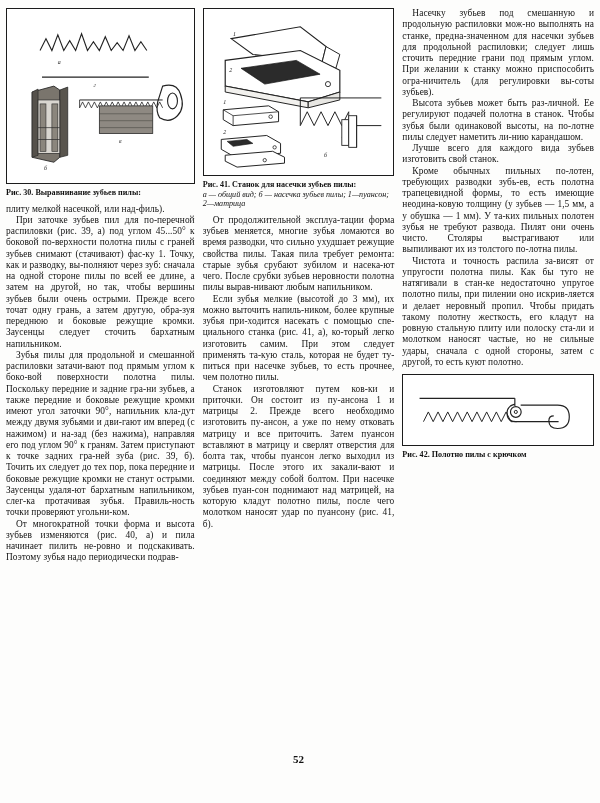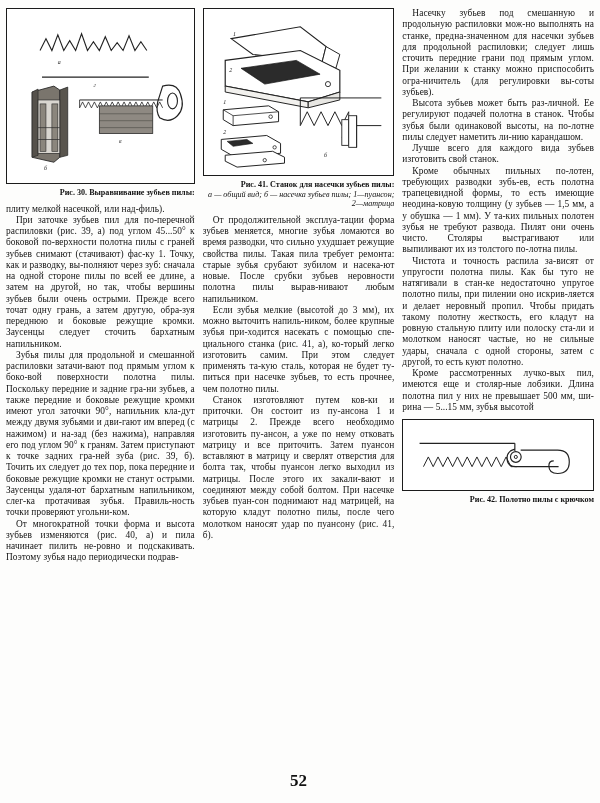--- a/index.html
+++ b/index.html
@@ -58,33 +58,33 @@
     position: relative;
     overflow: hidden;
   }
   .fig40 { height: 176px; margin-bottom: 4px; }
   .fig41 { height: 168px; margin-bottom: 4px; }
   .fig42 { height: 72px;  margin: 6px 0 4px 0; }
 
   .caption {
     font-size: 8.1px;
     line-height: 9.6px;
-    text-align: right;
+    text-align: left;
     color: #111;
     margin-bottom: 6px;
   }
   .caption .lead { font-weight: bold; }
   .caption .it { font-style: italic; }
 
   .pageno {
     position: absolute;
     left: 0; right: 0;
-    bottom: 8px;
+    bottom: 34px;
     text-align: center;
-    font-size: 17px;
+    font-size: 11px;
     font-weight: bold;
     color: #111;
   }
 
   svg { display: block; }
 </style>
 </head>
 <body>
 
 <div class="page">
@@ -193,34 +193,33 @@
             <text x="120" y="150" font-size="6" font-style="italic" fill="#222" font-family="'Liberation Serif',serif">б</text>
           </g>
         </svg>
       </div>
 
       <div class="caption">
         <span class="lead">Рис. 41. Станок для насечки зубьев пилы:</span><br>
         <span class="it">а — общий вид; б — насечка зубьев пилы; 1—пуансон; 2—матрица</span>
       </div>
 
-      <p class="para ind">От продолжительной эксплуа-тации форма зубьев меняется, многие зубья ломаются во время разводки, что сильно ухудшает режущие свойства пилы. Такая пила требует ремонта: старые зубья срубают зубилом и насека-ют новые. После срубки зубьев неровности полотна пилы вырав-нивают любым напильником.</p>
+      <p class="para ind">От продолжительной эксплуа-тации форма зубьев меняется, многие зубья ломаются во время разводки, что сильно ухудшает режущие свойства пилы. Такая пила требует ремонта: старые зубья срубают зубилом и насека-ют чего. После срубки зубьев неровности полотна пилы вырав-нивают любым напильником.</p>
       <p class="para ind">Если зубья мелкие (высотой до 3 мм), их можно выточить напиль-ником, более крупные зубья при-ходится насекать с помощью спе-циального станка (рис. 41, а), ко-торый легко изготовить самим. При этом следует применять та-кую сталь, которая не будет ту-питься при насечке зубьев, то есть прочнее, чем полотно пилы.</p>
       <p class="para ind">Станок изготовляют путем ков-ки и приточки. Он состоит из пу-ансона 1 и матрицы 2. Прежде всего необходимо изготовить пу-ансон, а уже по нему отковать матрицу и все приточить. Затем пуансон вставляют в матрицу и сверлят отверстия для болта так, чтобы пуансон легко выходил из матрицы. После этого их закали-вают и соединяют между собой болтом. При насечке зубьев пуан-сон поднимают над матрицей, на которую кладут полотно пилы, после чего молотком наносят удар по пуансону (рис. 41, б).</p>
 
       <div class="pageno">52</div>
     </div>
 
     <div class="col col-right">
       <p class="para ind">Насечку зубьев под смешанную и продольную распиловки мож-но выполнять на станке, предна-значенном для насечки зубьев для продольной распиловки; следует лишь сточить передние грани под прямым углом. При желании к станку можно приспособить огра-ничитель (для регулировки вы-соты зубьев).</p>
       <p class="para">Высота зубьев может быть раз-личной. Ее регулируют подачей полотна в станок. Чтобы зубья были одинаковой высоты, на по-лотне пилы следует наметить ли-нию карандашом.</p>
       <p class="para ind">Лучше всего для каждого вида зубьев изготовить свой станок.</p>
       <p class="para ind">Кроме обычных пильных по-лотен, требующих разводки зубь-ев, есть полотна трапецевидной формы, то есть имеющие неодина-ковую толщину (у зубьев — 1,5 мм, а у обушка — 1 мм). У та-ких пильных полотен зубья не требуют развода. Пилят они очень чисто. Столяры выстрагивают или выпиливают их из толстого по-лотна пилы.</p>
       <p class="para ind">Чистота и точность распила за-висят от упругости полотна пилы. Как бы туго не натягивали в стан-ке недостаточно упругое полотно пилы, при пилении оно искрив-ляется и делает неровный пропил. Чтобы придать такому полотну жесткость, его кладут на ровную стальную плиту или полоску ста-ли и молотком наносят частые, но не сильные удары, сначала с одной стороны, затем с другой, то есть куют полотно.</p>
-      <p class="para ind">Кроме рассмотренных лучко-вых пил, имеются еще и столяр-ные лобзики. Длина полотна пил у них не превышает 500 мм, ши-рина — 5...15 мм, зубья высотой</p>
 
       <div class="figbox fig42">
         <svg viewBox="0 0 189 72" width="100%" height="100%">
 
           <line x1="14" y1="24" x2="112" y2="24" stroke="#222" stroke-width="1.2"></line>
           <line x1="112" y1="24" x2="112" y2="32" stroke="#222" stroke-width="1.2"></line>
 
           <polyline points="18,48 23,38 28,48 33,38 38,48 43,38 48,48 53,38 58,48 63,38 68,48 73,38 78,48 83,38 88,48 93,38 98,48 103,38 108,48" fill="none" stroke="#222" stroke-width="1"></polyline>
           <line x1="108" y1="48" x2="114" y2="48" stroke="#222" stroke-width="1"></line>
 

